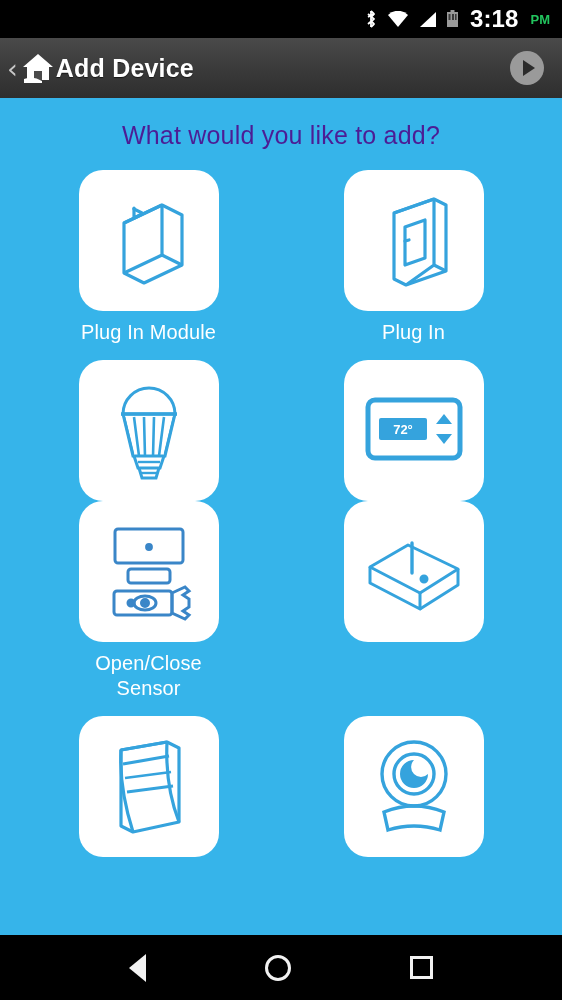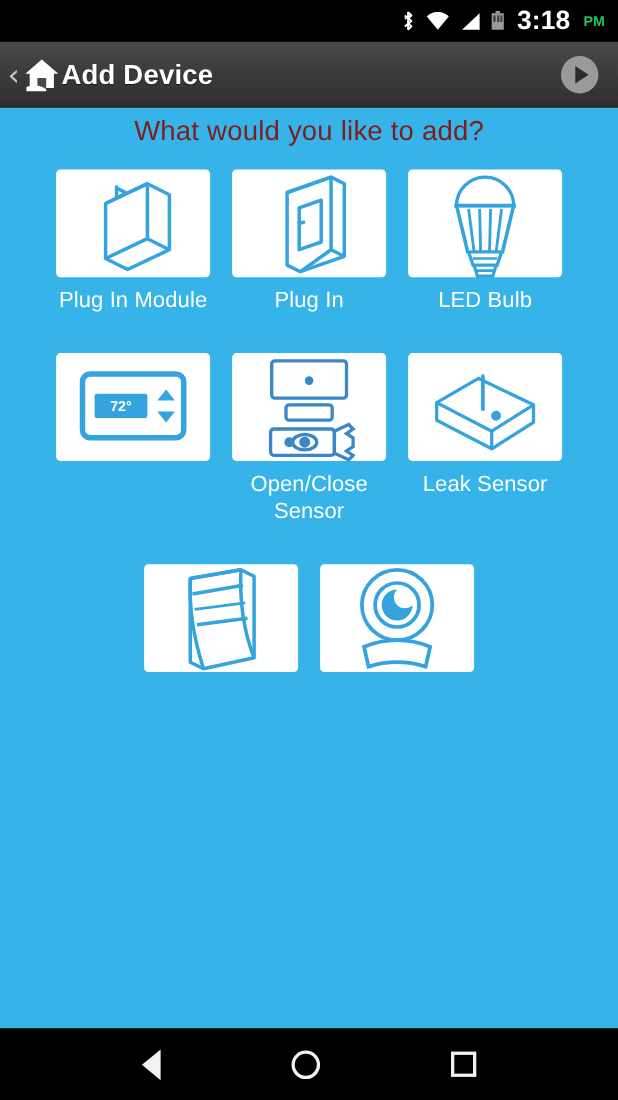--- a/index.html
+++ b/index.html
@@ -50,30 +50,30 @@
     border-top:8px solid transparent; border-bottom:8px solid transparent;
     margin-left:4px;
   }
 
   
   .content {
     position:absolute; top:98px; left:0; width:562px; height:837px;
     background:#36b4ea; overflow:hidden;
   }
   .prompt {
-    text-align:center; color:#7f1d1d; font-size:25px; font-weight:normal;
-    padding-top:7px; letter-spacing:0.2px;
+    text-align:center; color:#4c1d95; font-size:25px; font-weight:normal;
+    padding-top:23px; letter-spacing:0.2px;
   }
   .grid {
     margin-top:20px; display:flex; flex-wrap:wrap;
-    justify-content:center; column-gap:125px; row-gap:0;gap:20px;
+    justify-content:center; column-gap:125px; row-gap:0;
   }
   .tile { width:140px; display:flex; flex-direction:column; align-items:center; }
   .tile-card {
-    width:140px; height:98px; background:#fff; border-radius:4px;
+    width:140px; height:141px; background:#fff; border-radius:24px;
     display:flex; align-items:center; justify-content:center;
   }
   .tile-label {
     margin-top:9px; color:#fff; font-size:20px; text-align:center;
     line-height:1.28; letter-spacing:0.1px; width:170px;
     margin-bottom:14px;
   }
 
   
   .navbar {
@@ -173,21 +173,20 @@
               <path d="M12 38 L68 38" stroke-width="3.4"></path>
               <path d="M15 41 L24 78 M25 41 L30 80 M35 41 L36 81 M45 41 L44 81 M55 41 L50 80 M65 41 L56 78" stroke-width="2.6"></path>
               <path d="M14 38 L24 80 L56 80 L66 38"></path>
               <path d="M25 80 L29 92 L51 92 L55 80"></path>
               <path d="M29 86 L51 86" stroke-width="2.4"></path>
               <path d="M30 92 L33 102 L47 102 L50 92"></path>
               <path d="M31 97 L49 97" stroke-width="2.4"></path>
             </g>
           </svg>
         </div>
-        <div class="tile-label">LED Bulb</div>
       </div>
 
       <div class="tile">
         <div class="tile-card">
           <svg width="100" height="72" viewBox="0 0 100 72">
             <rect x="4" y="6" width="92" height="58" rx="7" ry="7" fill="none" stroke="#35a3dd" stroke-width="5"></rect>
             <rect x="15" y="24" width="48" height="22" rx="2" fill="#35a3dd"></rect>
             <text x="39" y="40" font-family="Liberation Sans, sans-serif" font-size="13" font-weight="bold" fill="#ffffff" text-anchor="middle">72°</text>
             <path d="M80 20 L88 30 L72 30 Z" fill="#35a3dd"></path>
             <path d="M80 50 L88 40 L72 40 Z" fill="#35a3dd"></path>
@@ -218,21 +217,20 @@
           <svg width="104" height="92" viewBox="0 0 104 92">
             <g fill="none" stroke="#35a3dd" stroke-width="3" stroke-linejoin="round">
               <path d="M8 42 L46 20 L96 44 L58 68 Z"></path>
               <path d="M8 42 L8 58 L58 84 L58 68"></path>
               <path d="M96 44 L96 60 L58 84"></path>
               <path d="M50 18 L50 48" stroke-width="3.4" stroke-linecap="round"></path>
               <circle cx="62" cy="54" r="3" fill="#35a3dd"></circle>
             </g>
           </svg>
         </div>
-        <div class="tile-label">Leak Sensor</div>
       </div>
 
       <div class="tile">
         <div class="tile-card">
           <svg width="88" height="104" viewBox="0 0 88 104">
             <g fill="none" stroke="#35a3dd" stroke-width="3.2" stroke-linejoin="round">
               <path d="M16 16 L62 8 L74 14 L74 88 L28 98 L16 92 Z"></path>
               <path d="M16 16 Q14 54 28 98"></path>
               <path d="M62 8 Q60 52 74 88"></path>
               <path d="M16 16 L62 8"></path>

